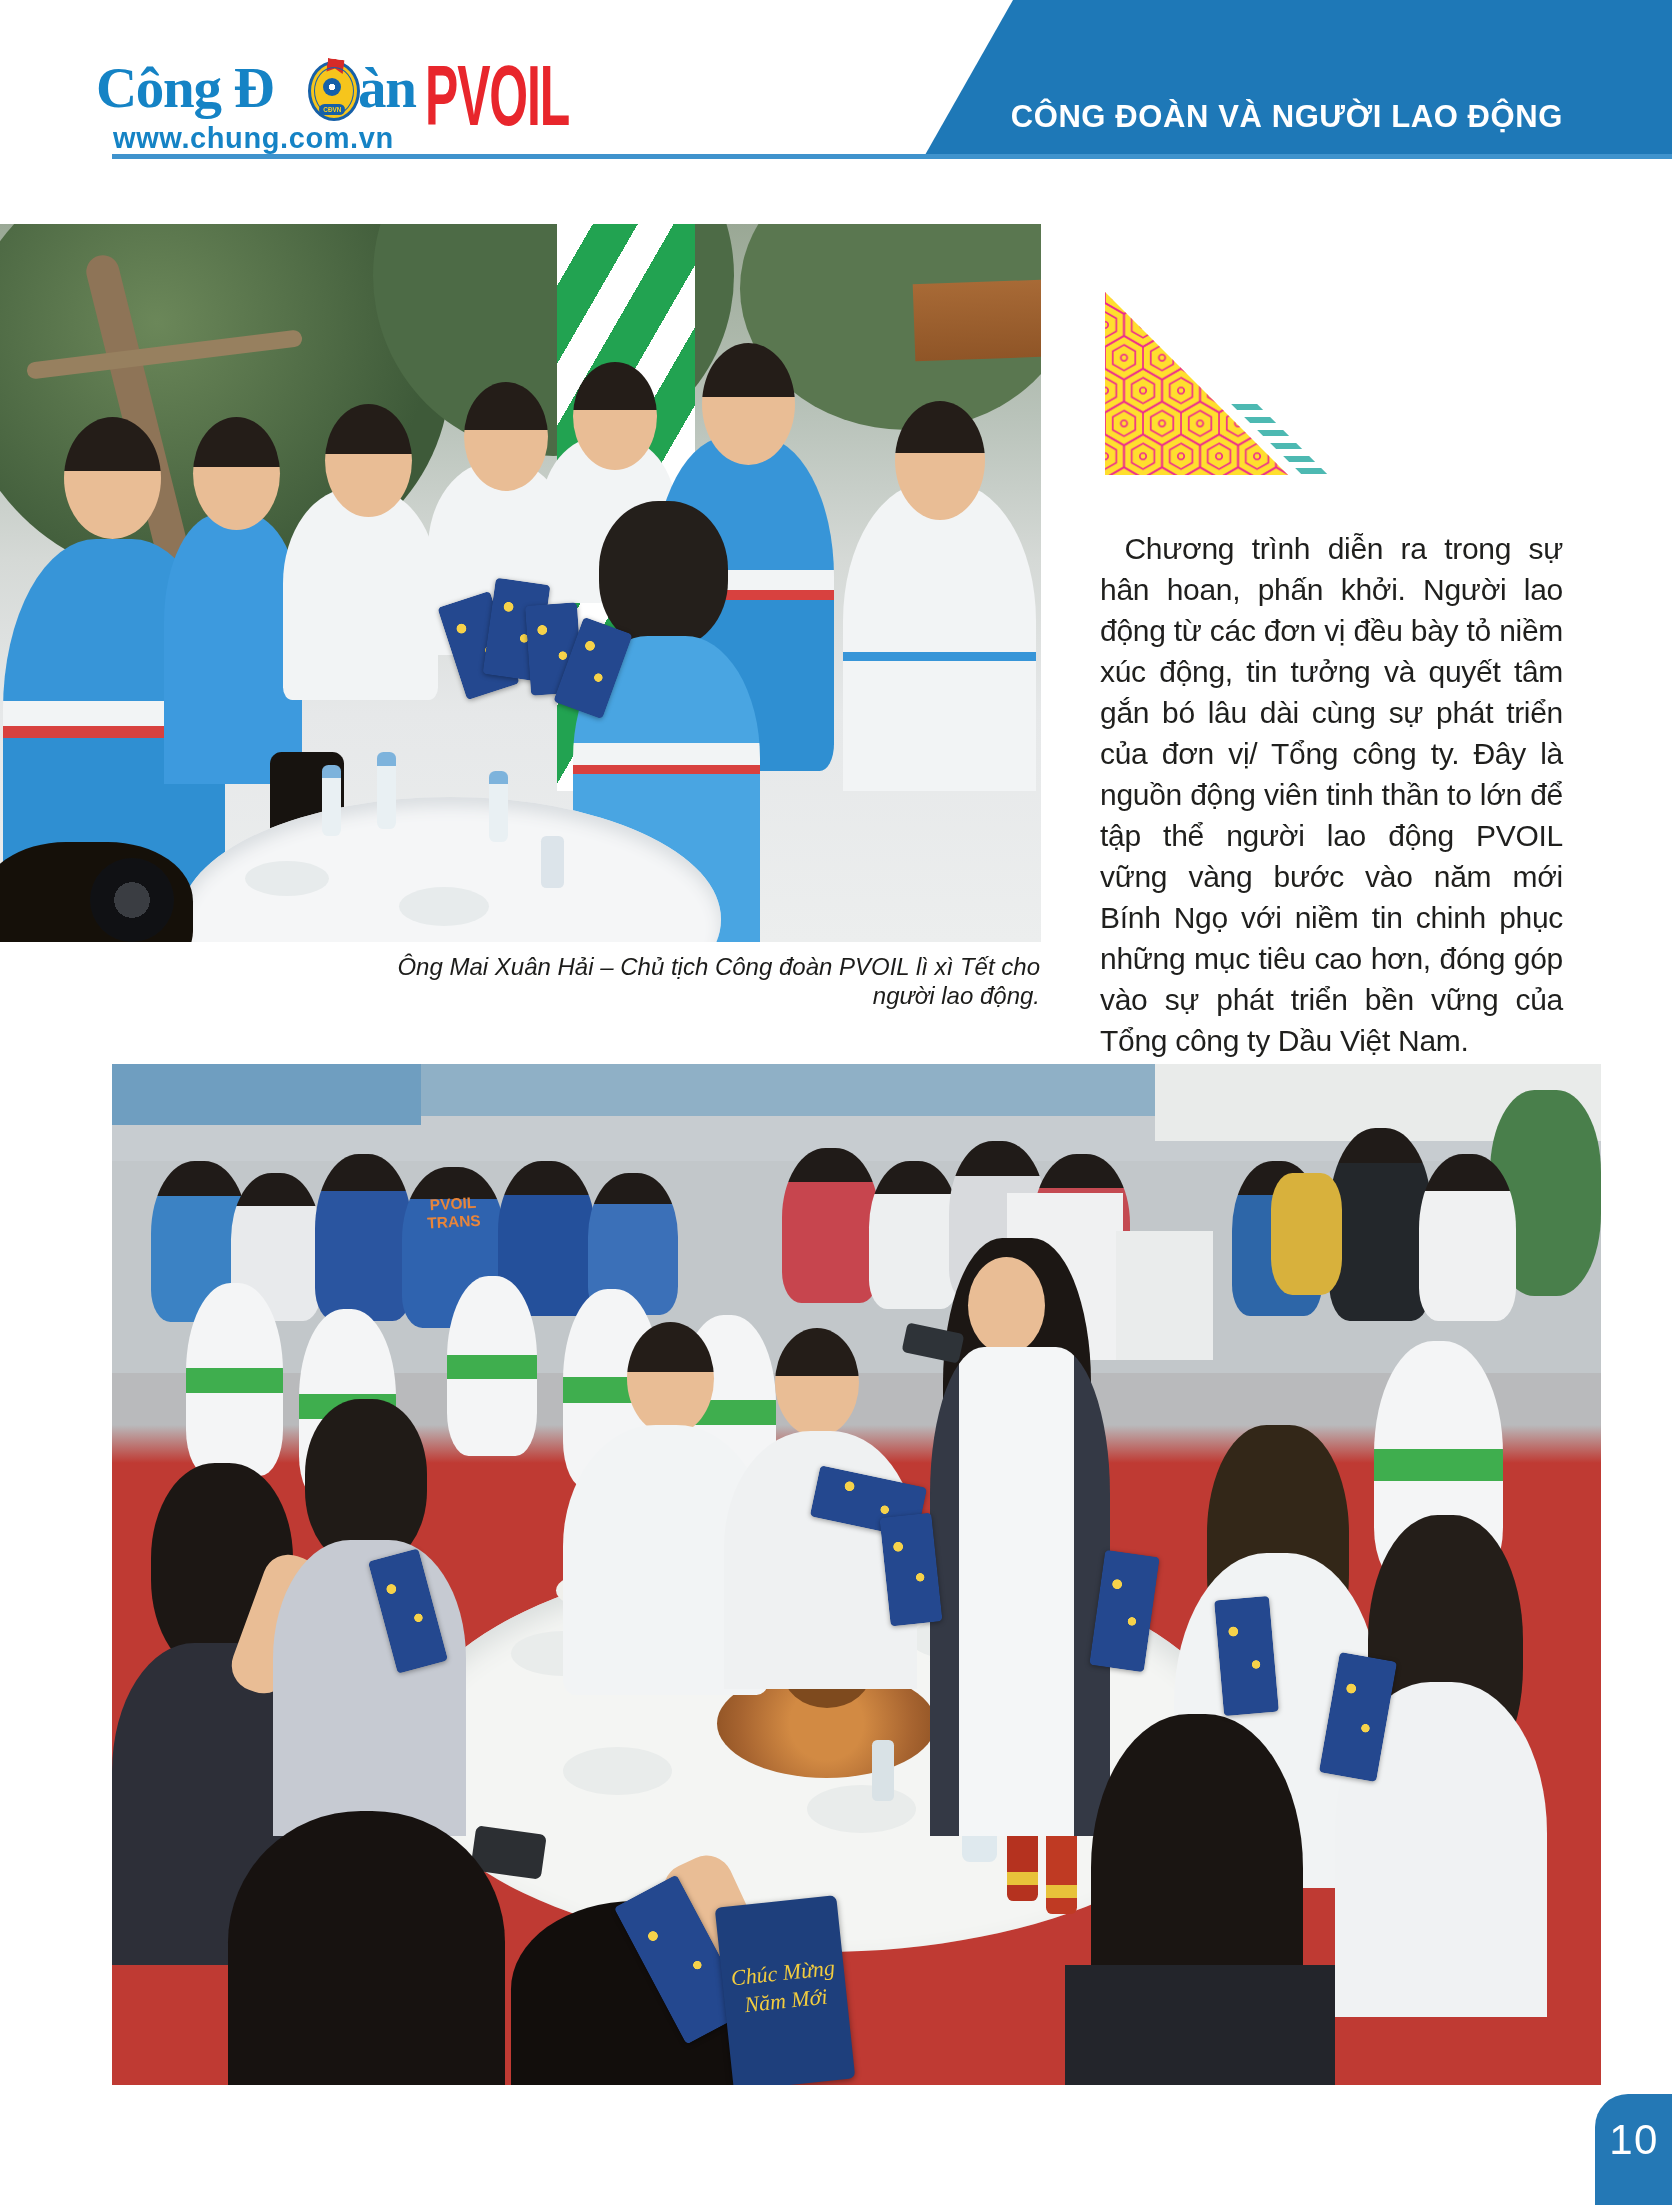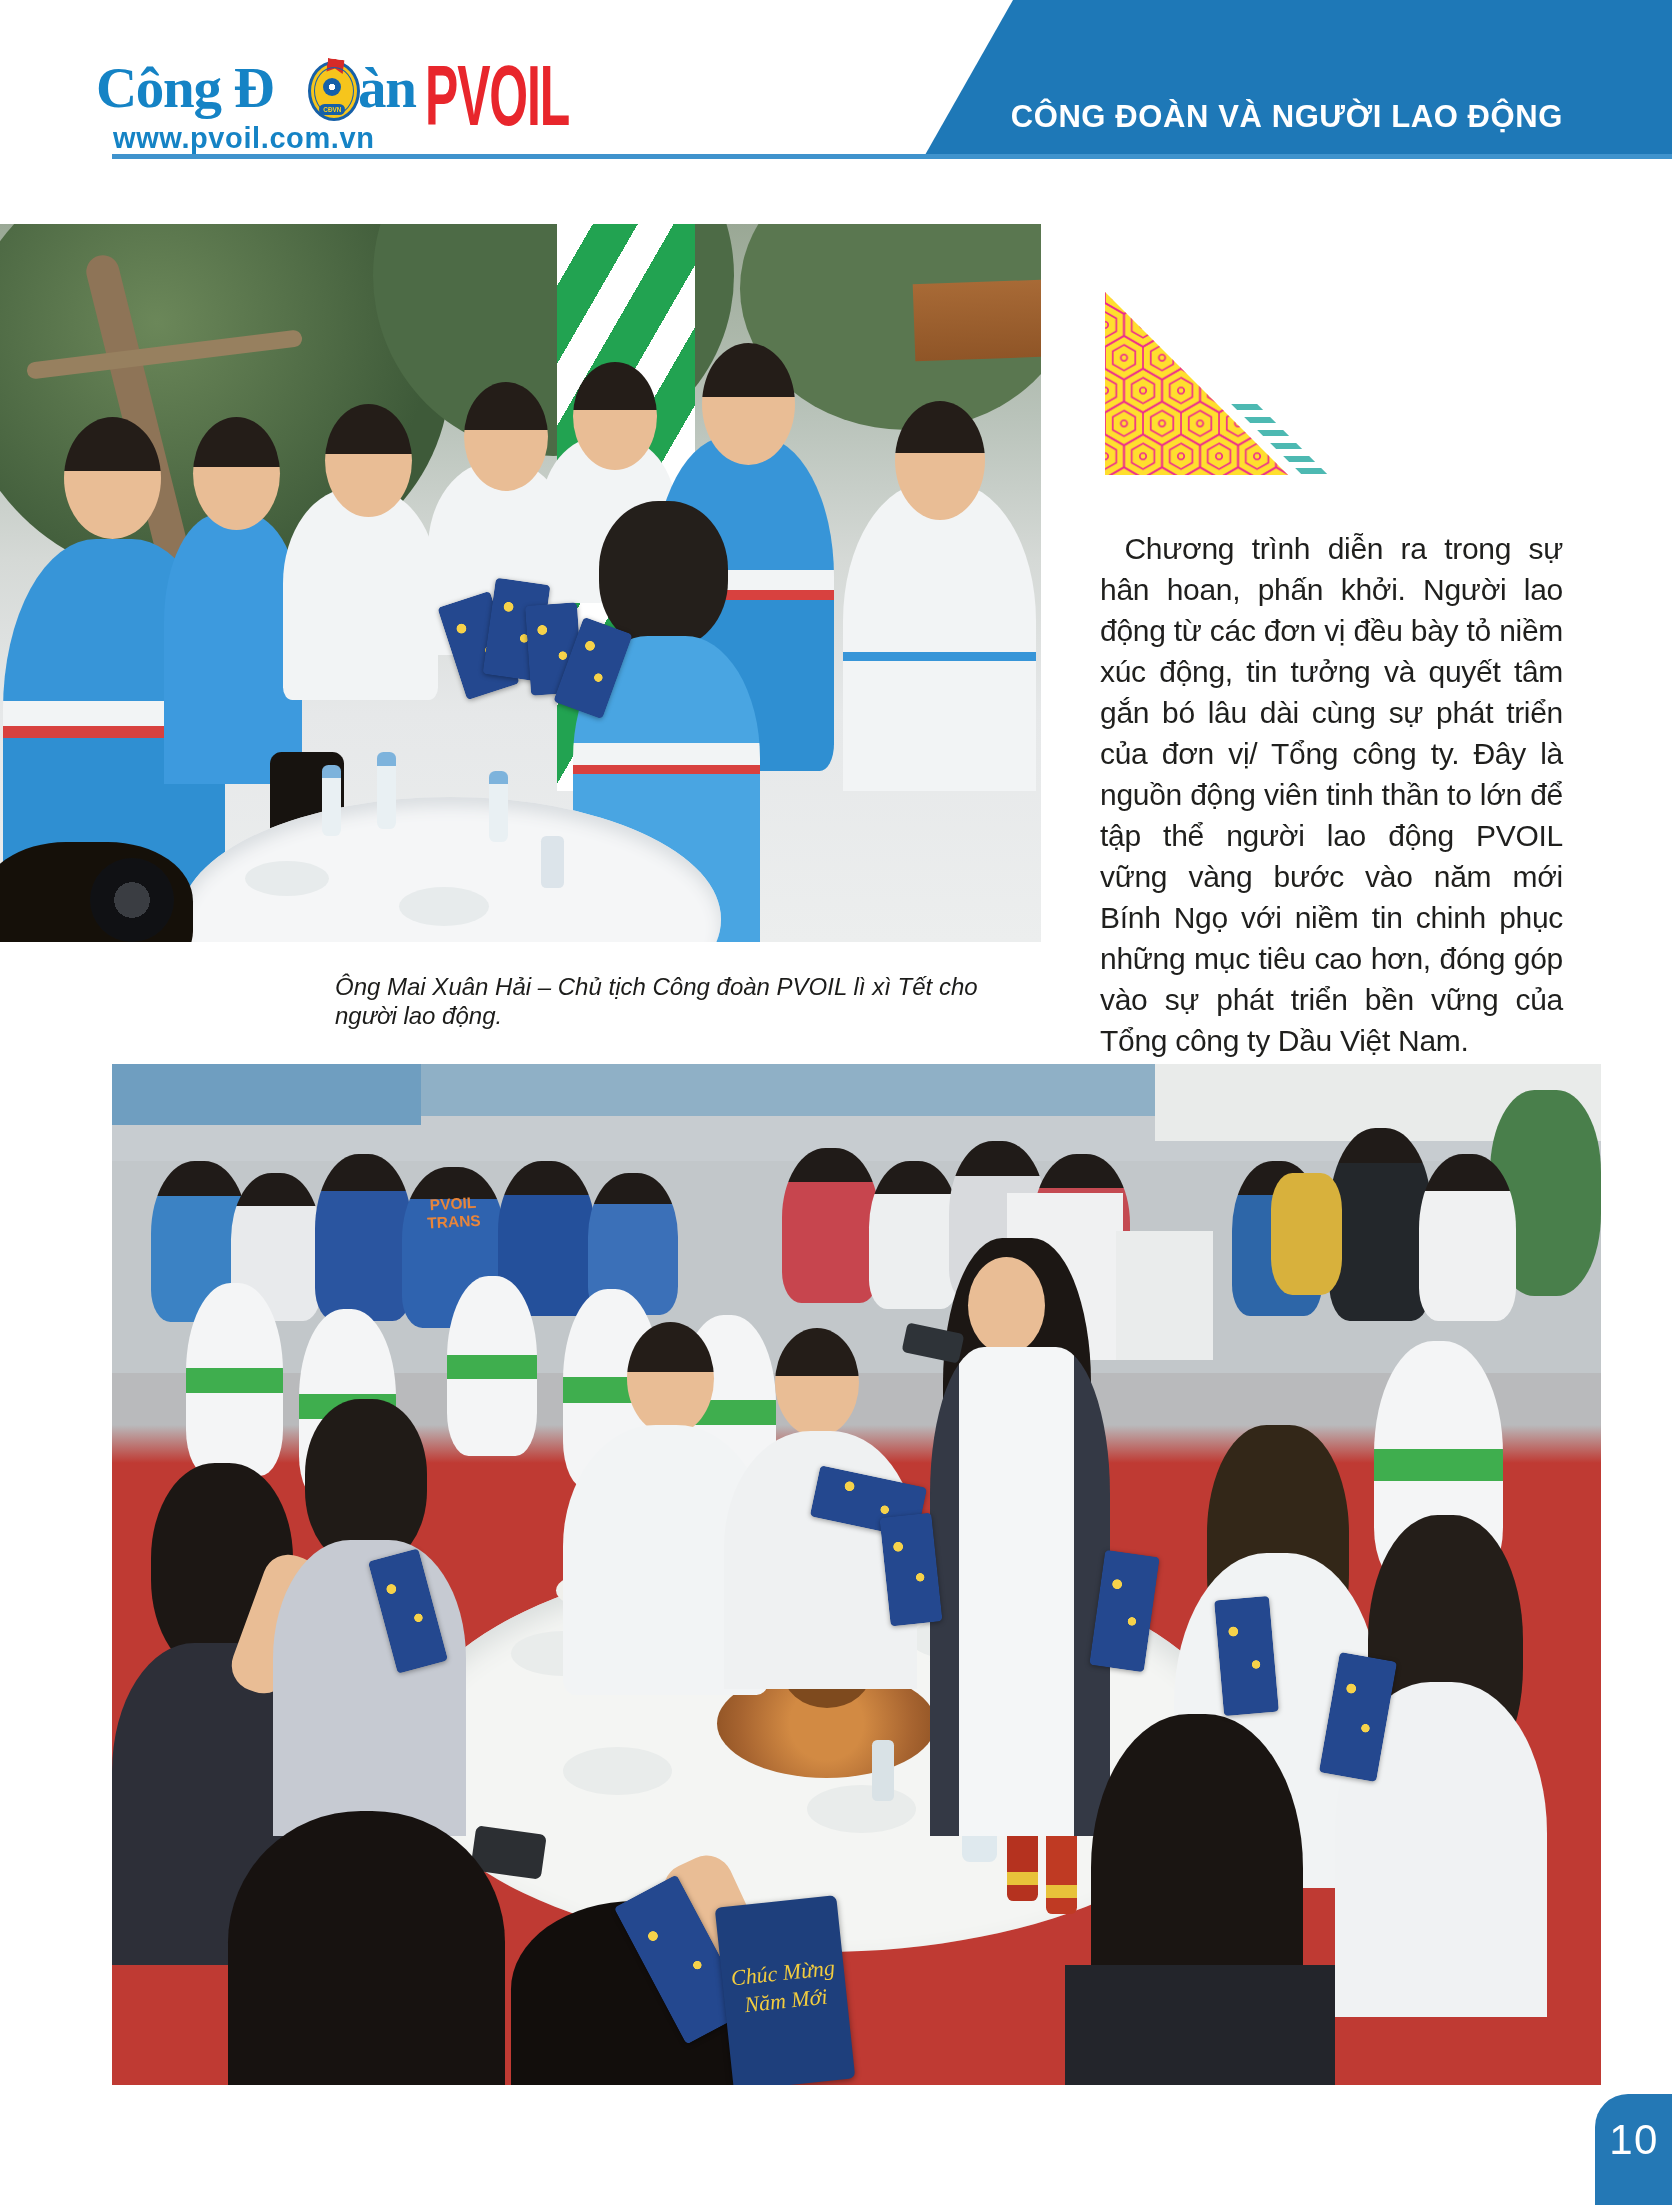--- a/index.html
+++ b/index.html
@@ -77,21 +77,21 @@
 
   <span class="logo-serif" style="left:96px">Công Đ</span>
   <span class="emblem">
     <span class="emb-flag"></span>
     <span class="emb-ring"></span>
     <span class="emb-gear"></span>
     <span class="emb-label">CĐVN</span>
   </span>
   <span class="logo-serif" style="left:358px">àn</span>
   <span class="logo-pvoil">PVOIL</span>
-  <div class="logo-url">www.pvoil.com.vn</div>
+  <div class="logo-url">www.chung.com.vn</div>
 
   <div class="photo" style="left:0;top:224px;width:1041px;height:718px;
        background:linear-gradient(180deg,#9aa895 0,#b9c3ba 193px,#d5d9d6 335px,#e6e8e9 489px,#eceeee 718px);">
     <div class="abs" style="left:-39px;top:-77px;width:489px;height:438px;border-radius:48%;
          background:radial-gradient(circle at 40% 40%,#6b8759,#3e5a39 70%);"></div>
     <div class="abs" style="left:373px;top:-129px;width:361px;height:361px;border-radius:50%;background:#4d6b46;"></div>
     <div class="abs" style="left:740px;top:-77px;width:335px;height:283px;border-radius:50%;background:#5a7750;"></div>
     <div class="abs" style="left:129px;top:26px;width:33px;height:386px;background:#8e7457;border-radius:16.7px;transform:rotate(-14deg);"></div>
     <div class="abs" style="left:26px;top:122px;width:277px;height:16.7px;background:#97805f;border-radius:8.4px;transform:rotate(-7deg);"></div>
     <div class="abs" style="left:650px;top:0;width:26px;height:303px;background:#a39278;transform:rotate(6deg);"></div>
@@ -133,21 +133,21 @@
     <div class="abs" style="left:489px;top:547px;width:19.3px;height:71px;border-radius:6.4px;
          background:linear-gradient(180deg,#7db3dc 0 18%,#e9f0f3 18%);"></div>
     <div class="abs" style="left:245px;top:637px;width:84px;height:35px;background:#e7ebec;border-radius:50%;"></div>
     <div class="abs" style="left:399px;top:663px;width:90px;height:39px;background:#e7ebec;border-radius:50%;"></div>
     <div class="abs" style="left:541px;top:612px;width:23px;height:52px;background:#dce4ea;border-radius:5.2px;"></div>
     <div class="abs" style="left:-19.3px;top:618px;width:212px;height:148px;background:#151009;border-radius:40%;"></div>
     <div class="abs" style="left:90px;top:634px;width:84px;height:84px;border-radius:50%;
          background:radial-gradient(circle,#3a3d42 0 30%,#101114 30%);"></div>
   </div>
 
-  <div class="caption abs" style="left:335px;top:953px;width:705px;text-align:left;margin-top:20px;">Ông Mai Xuân Hải – Chủ tịch Công đoàn PVOIL lì xì Tết cho người lao động.</div>
+  <div class="caption abs" style="left:335px;top:953px;width:705px;text-align:right;">Ông Mai Xuân Hải – Chủ tịch Công đoàn PVOIL lì xì Tết cho người lao động.</div>
 
   <svg class="abs" style="left:1105px;top:292px;" width="183" height="183" viewBox="0 0 284 284">
     <defs>
       <pattern id="hex" width="59" height="102" patternUnits="userSpaceOnUse">
         <g fill="none" stroke="#ec268f" stroke-width="2.5">
           <path d="M29.5 -34 L59 -17 L59 17 L29.5 34 L0 17 L0 -17 Z"></path>
           <path d="M29.5 68 L59 85 L59 119 L29.5 136 L0 119 L0 85 Z"></path>
           <path d="M0 17 L29.5 34 L29.5 68 L0 85 L-29.5 68 L-29.5 34 Z"></path>
           <path d="M59 17 L88.5 34 L88.5 68 L59 85 L29.5 68 L29.5 34 Z"></path>
           <path d="M29.5 -20 L47 -10 L47 10 L29.5 20 L12 10 L12 -10 Z"></path>

